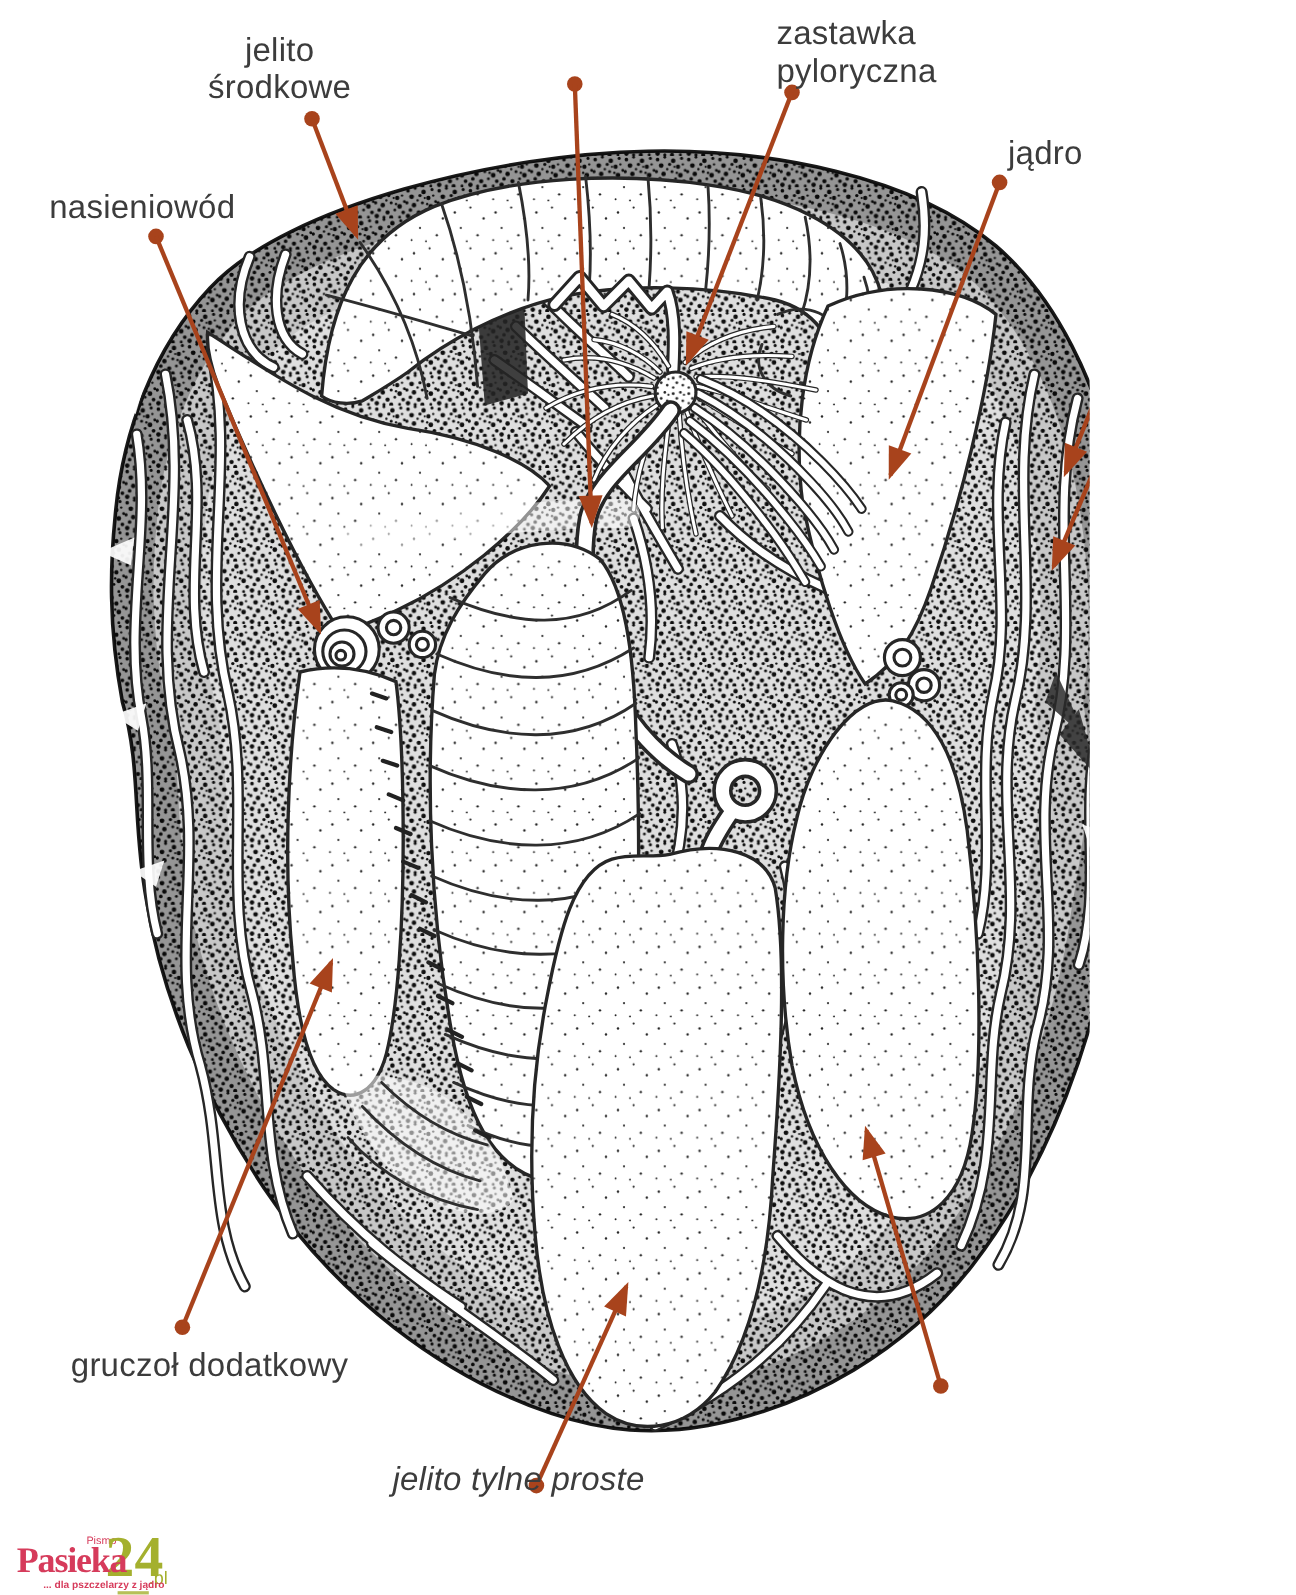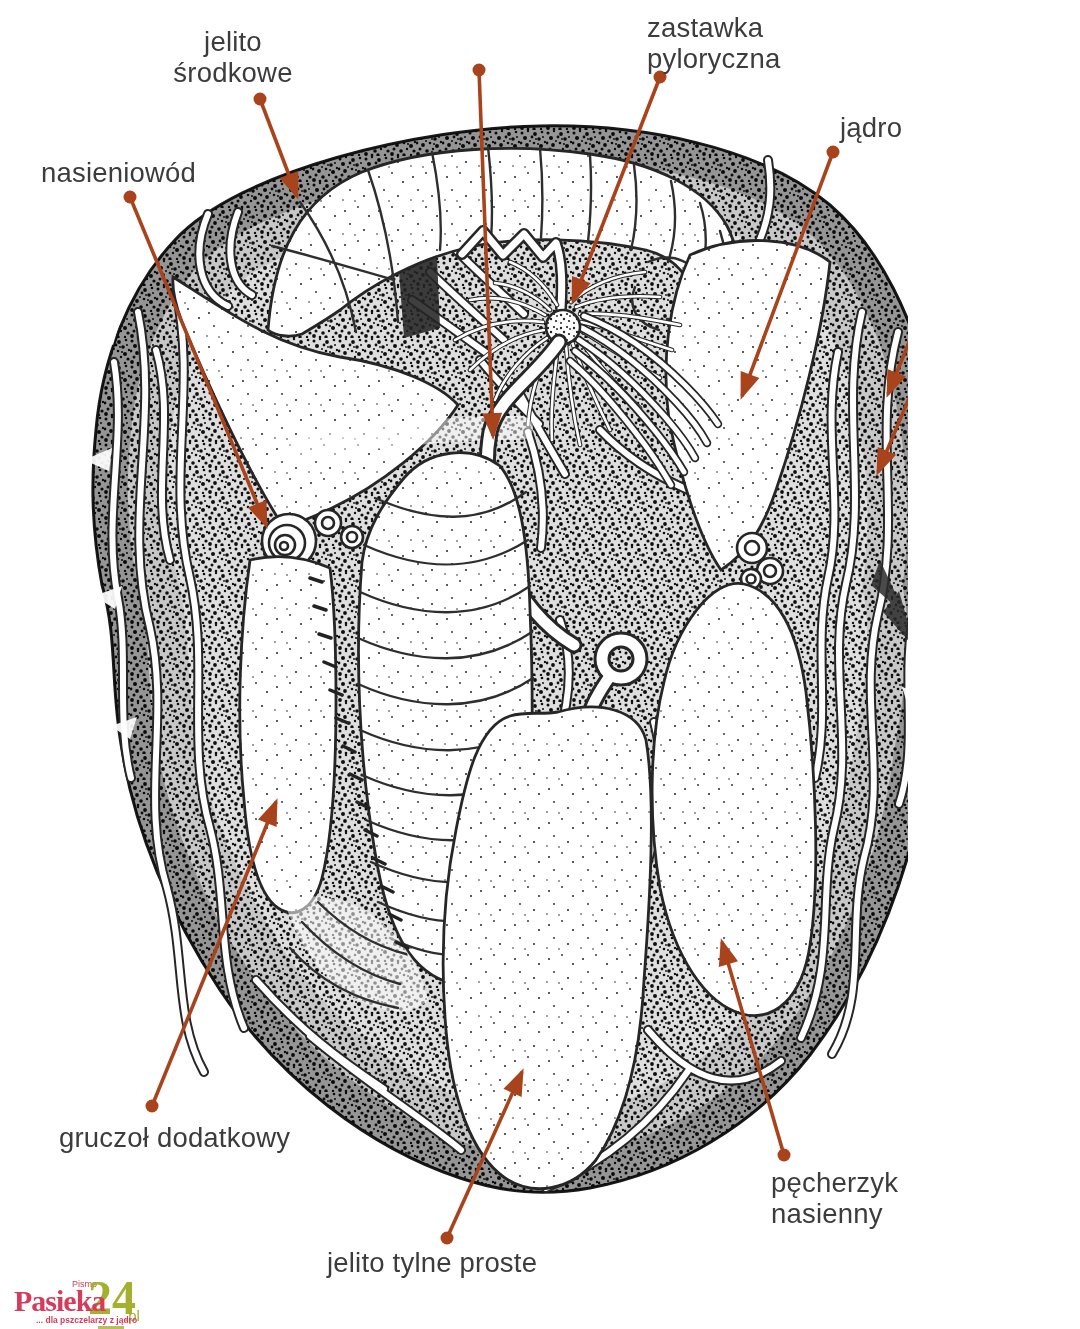--- a/index.html
+++ b/index.html
@@ -272,23 +272,21 @@
   </g>
 </svg>
 
 <div class="lab center" style="left:153px;top:26px;width:160px;">jelito
 środkowe</div>
 <div class="lab" style="left:647px;top:12px;">zastawka
 pyloryczna</div>
 <div class="lab" style="left:840px;top:112px;">jądro</div>
 <div class="lab" style="left:41px;top:157px;">nasieniowód</div>
 <div class="lab" style="left:25px;top:1122px;margin-left:34px;">gruczoł dodatkowy</div>
-<div class="lab" style="left:327px;top:1247px;">jelito tylne proste</div>
-<div class="lab" style="left:771px;top:1167px;">pęcherzyk
-nasienny</div>
+<div class="lab" style="left:327px;top:1217px;font-style:italic;">jelito tylne proste</div>
 
 <div class="logo">
   <span class="lg-num">24</span>
   <span class="lg-pismo">Pismo</span>
   <span class="lg-name">Pasieka</span>
   <span class="lg-tld">.pl</span>
   <span class="lg-tag">... dla pszczelarzy z jądro</span>
   <span class="lg-smudge"></span>
 </div>
 

